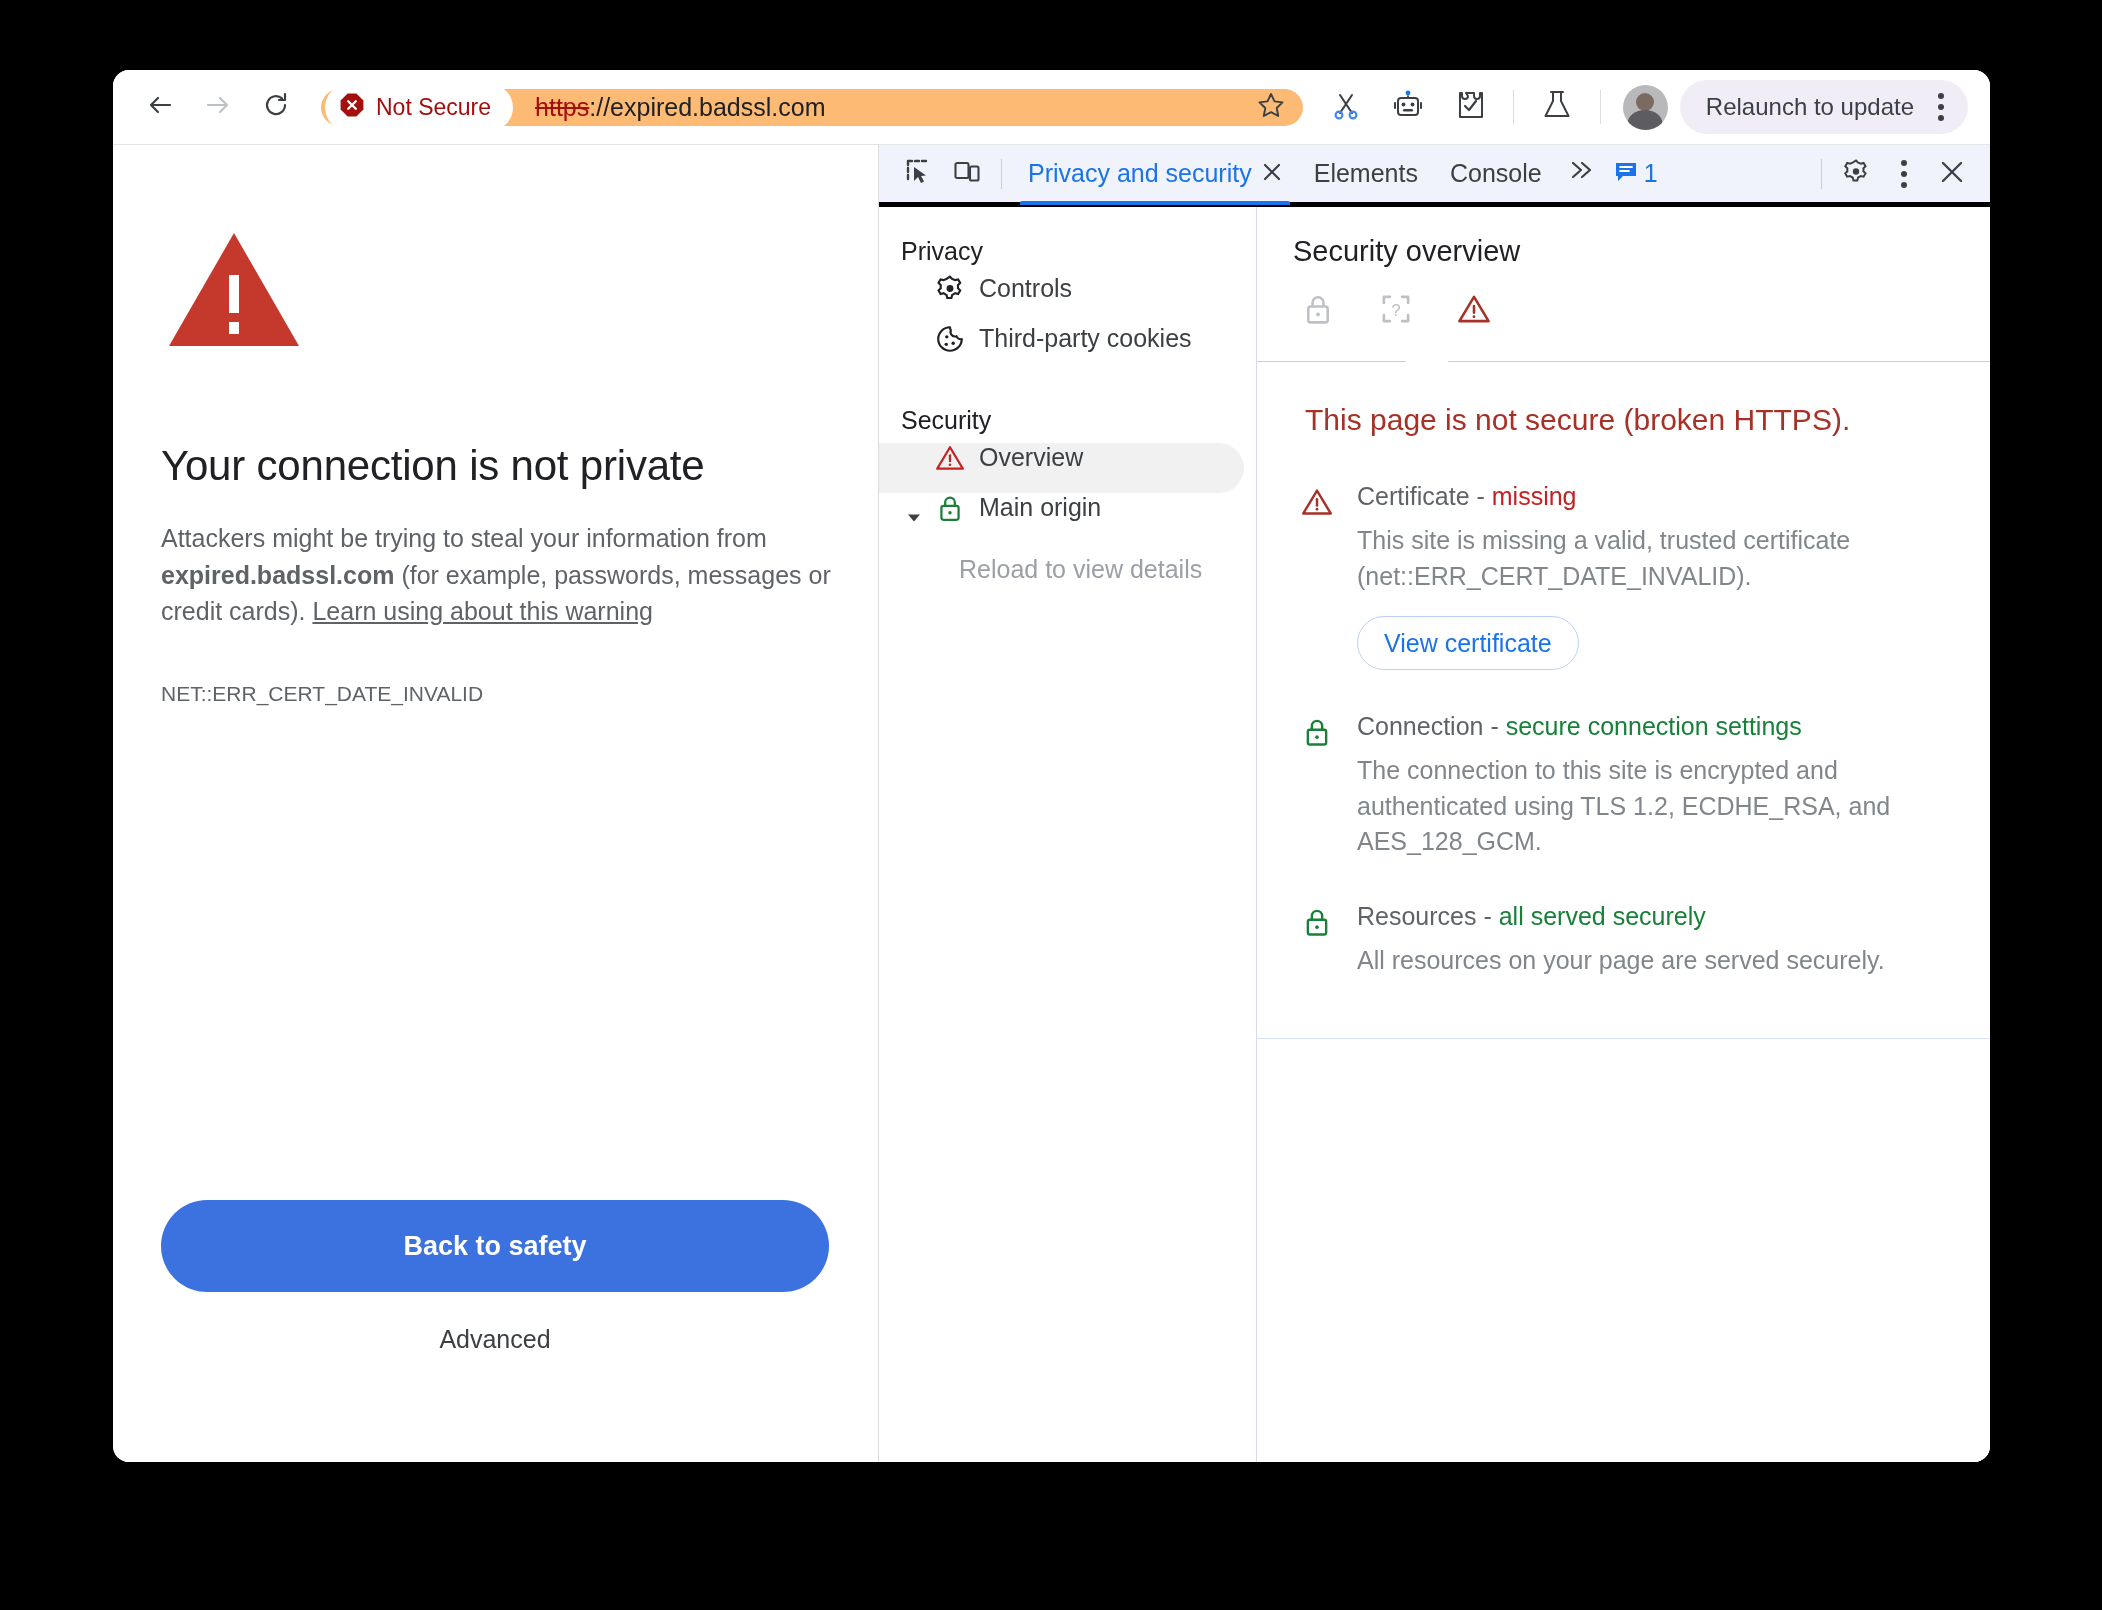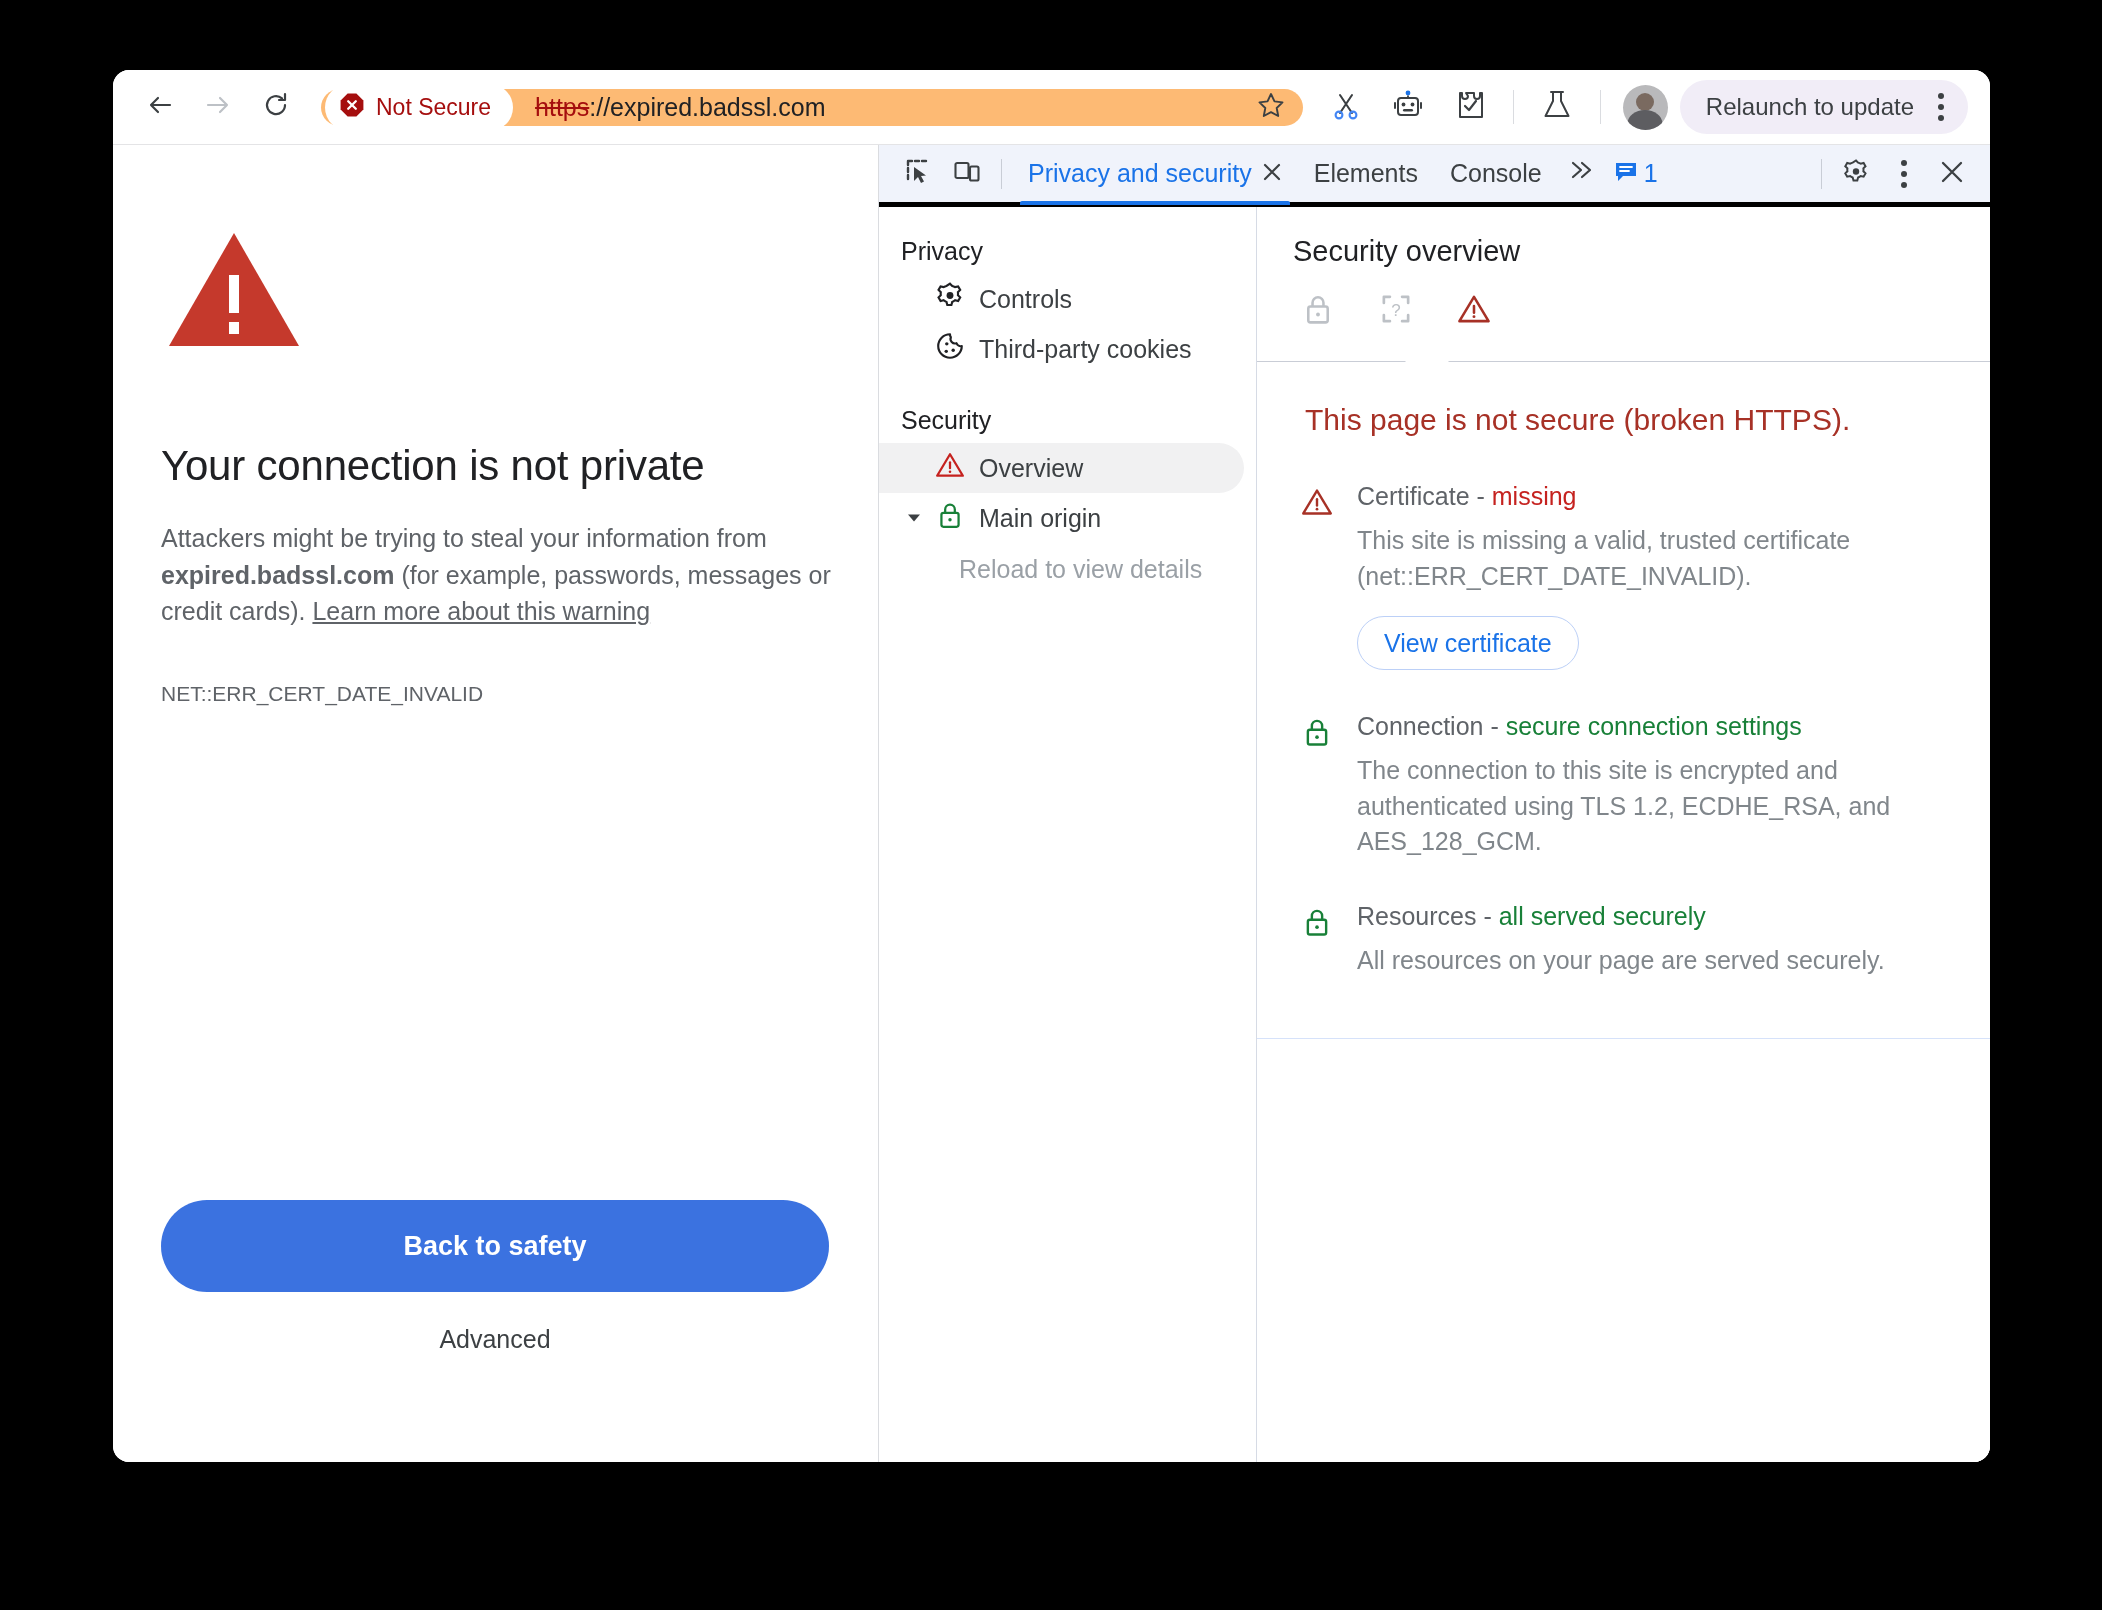--- a/index.html
+++ b/index.html
@@ -343,21 +343,21 @@
     padding-top: 22px;
     background: #fff;
   }
   .dt-group-title {
     font-size: 25px;
     color: #202124;
     padding: 8px 0 8px 22px;
   }
   .dt-item {
     display: flex;
-    align-items: center;
+    align-items: flex-start;
     gap: 14px;
     height: 50px;
     padding-left: 56px;
     font-size: 25px;
     color: #3c4043;
     border-radius: 0 25px 25px 0;
     margin-right: 12px;
     position: relative;
   }
   .dt-item.selected { background: #f1f1f2; }
@@ -568,21 +568,21 @@
   <div class="body">
 
     <div class="page">
       <div class="warn-tri">
         <span class="bang"></span>
         <span class="dotb"></span>
       </div>
 
       <h1>Your connection is not private</h1>
 
-      <p class="lead"><span>Attackers might be trying to steal your information from </span><b>expired.badssl.com</b><span> (for example, passwords, messages or credit cards). </span><a href="#">Learn more about this warning</a></p>
+      <p class="lead"><span>Attackers might be trying to steal your information from </span><b>expired.badssl.com</b><span> (for example, passwords, messages or credit cards). </span><a href="#">Learn using about this warning</a></p>
 
       <div class="errcode">NET::ERR_CERT_DATE_INVALID</div>
 
       <button class="btn-primary">Back to safety</button>
       <button class="btn-advanced">Advanced</button>
     </div>
 
     <div class="devtools">
 
       <div class="dt-toolbar">

